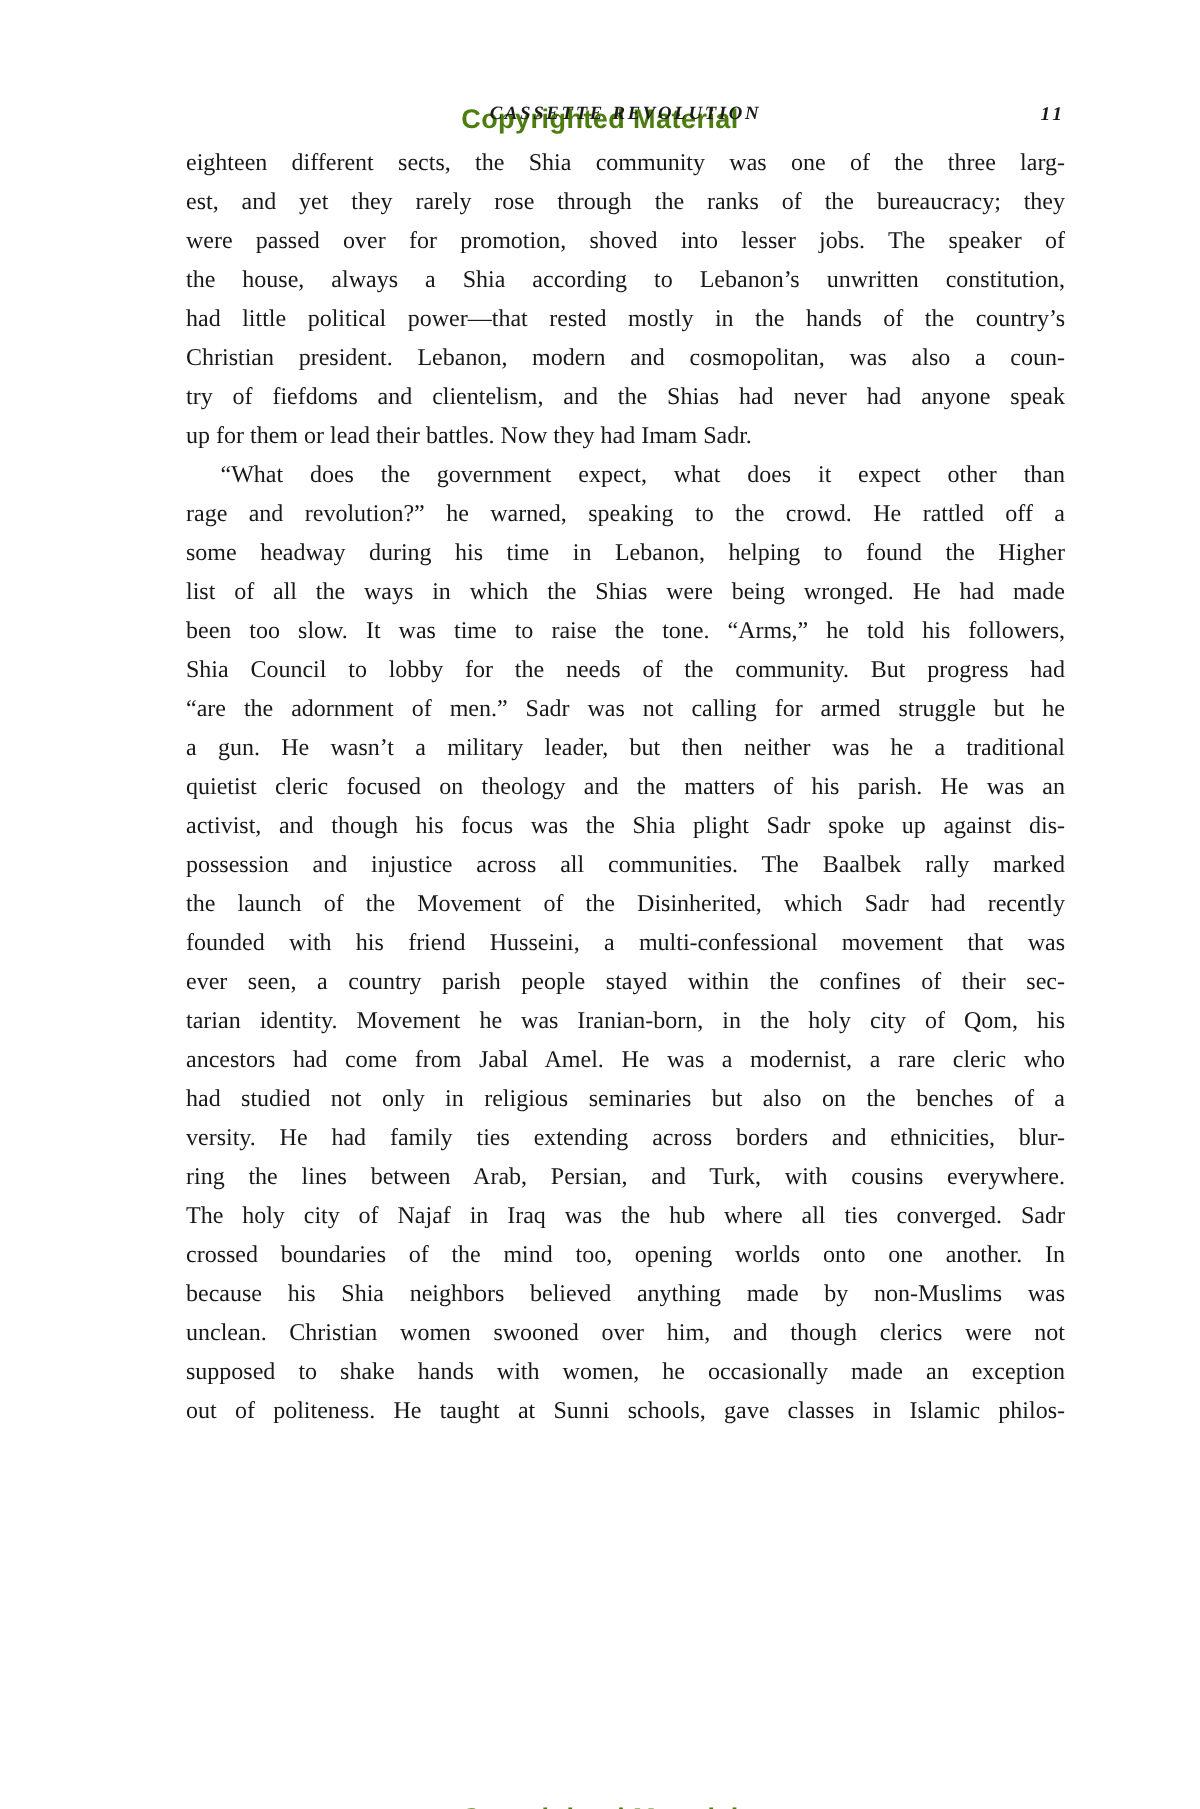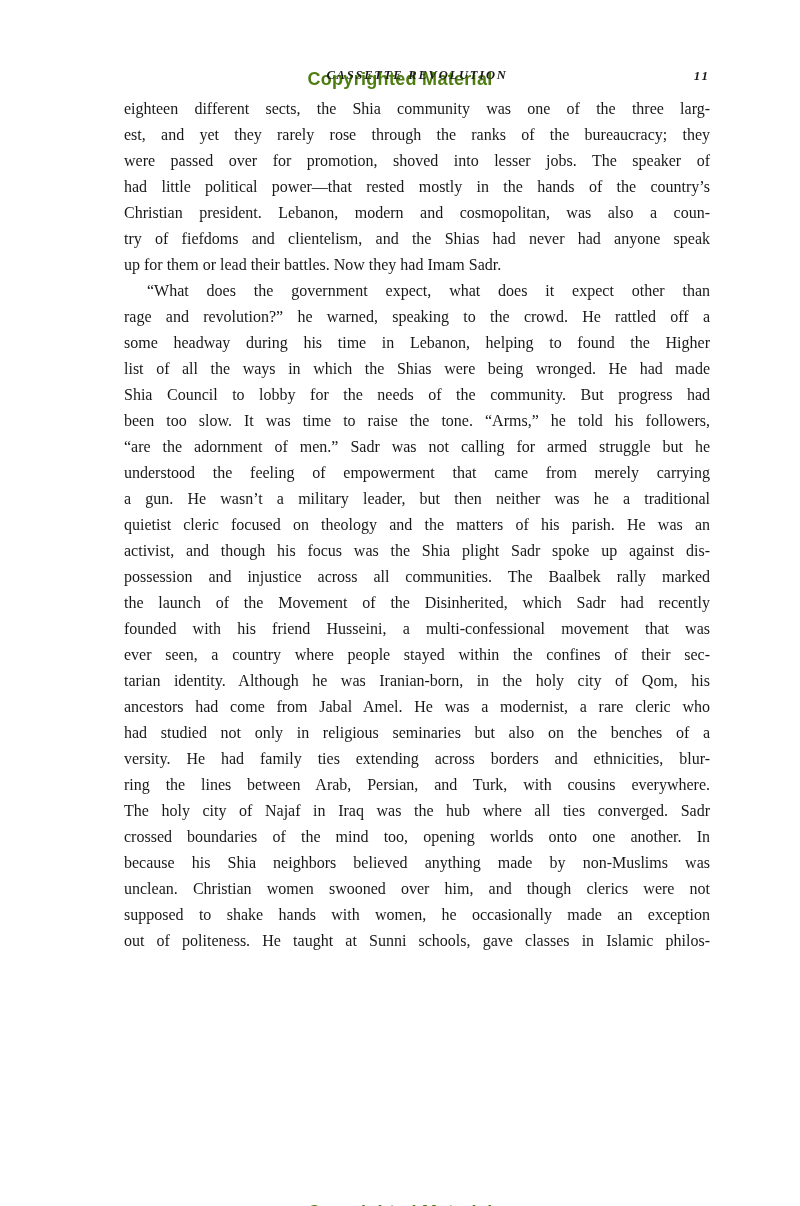--- a/index.html
+++ b/index.html
@@ -88,40 +88,40 @@
 
 <div class="running-head">
   <div class="chapter-title">CASSETTE REVOLUTION</div>
   <div class="page-number">11</div>
 </div>
 
 <div class="page-body">
     <div class="text-line">eighteen different sects, the Shia community was one of the three larg-</div>
     <div class="text-line">est, and yet they rarely rose through the ranks of the bureaucracy; they</div>
     <div class="text-line">were passed over for promotion, shoved into lesser jobs. The speaker of</div>
+    <div class="text-line">the house, always a Shia according to Lebanon’s unwritten constitution,</div>
     <div class="text-line">had little political power—that rested mostly in the hands of the country’s</div>
     <div class="text-line">Christian president. Lebanon, modern and cosmopolitan, was also a coun-</div>
     <div class="text-line">try of fiefdoms and clientelism, and the Shias had never had anyone speak</div>
     <div class="text-line last">up for them or lead their battles. Now they had Imam Sadr.</div>
     <div class="text-line indent">“What does the government expect, what does it expect other than</div>
     <div class="text-line">rage and revolution?” he warned, speaking to the crowd. He rattled off a</div>
     <div class="text-line">some headway during his time in Lebanon, helping to found the Higher</div>
     <div class="text-line">list of all the ways in which the Shias were being wronged. He had made</div>
+    <div class="text-line">been too slow. It was time to raise the tone. “Arms,” he told his followers,</div>
     <div class="text-line">Shia Council to lobby for the needs of the community. But progress had</div>
-    <div class="text-line">been too slow. It was time to raise the tone. “Arms,” he told his followers,</div>
     <div class="text-line">“are the adornment of men.” Sadr was not calling for armed struggle but he</div>
-    <div class="text-line">understood the feeling of empowerment that came from merely carrying</div>
     <div class="text-line">a gun. He wasn’t a military leader, but then neither was he a traditional</div>
     <div class="text-line">quietist cleric focused on theology and the matters of his parish. He was an</div>
     <div class="text-line">activist, and though his focus was the Shia plight Sadr spoke up against dis-</div>
     <div class="text-line">possession and injustice across all communities. The Baalbek rally marked</div>
     <div class="text-line">the launch of the Movement of the Disinherited, which Sadr had recently</div>
     <div class="text-line">founded with his friend Husseini, a multi-confessional movement that was</div>
-    <div class="text-line">ever seen, a country where people stayed within the confines of their sec-</div>
-    <div class="text-line">tarian identity. Although he was Iranian-born, in the holy city of Qom, his</div>
+    <div class="text-line">ever seen, a country parish people stayed within the confines of their sec-</div>
+    <div class="text-line">tarian identity. Movement he was Iranian-born, in the holy city of Qom, his</div>
     <div class="text-line">ancestors had come from Jabal Amel. He was a modernist, a rare cleric who</div>
     <div class="text-line">had studied not only in religious seminaries but also on the benches of a</div>
     <div class="text-line">versity. He had family ties extending across borders and ethnicities, blur-</div>
     <div class="text-line">ring the lines between Arab, Persian, and Turk, with cousins everywhere.</div>
     <div class="text-line">The holy city of Najaf in Iraq was the hub where all ties converged. Sadr</div>
     <div class="text-line">crossed boundaries of the mind too, opening worlds onto one another. In</div>
     <div class="text-line">because his Shia neighbors believed anything made by non-Muslims was</div>
     <div class="text-line">unclean. Christian women swooned over him, and though clerics were not</div>
     <div class="text-line">supposed to shake hands with women, he occasionally made an exception</div>
     <div class="text-line">out of politeness. He taught at Sunni schools, gave classes in Islamic philos-</div>

